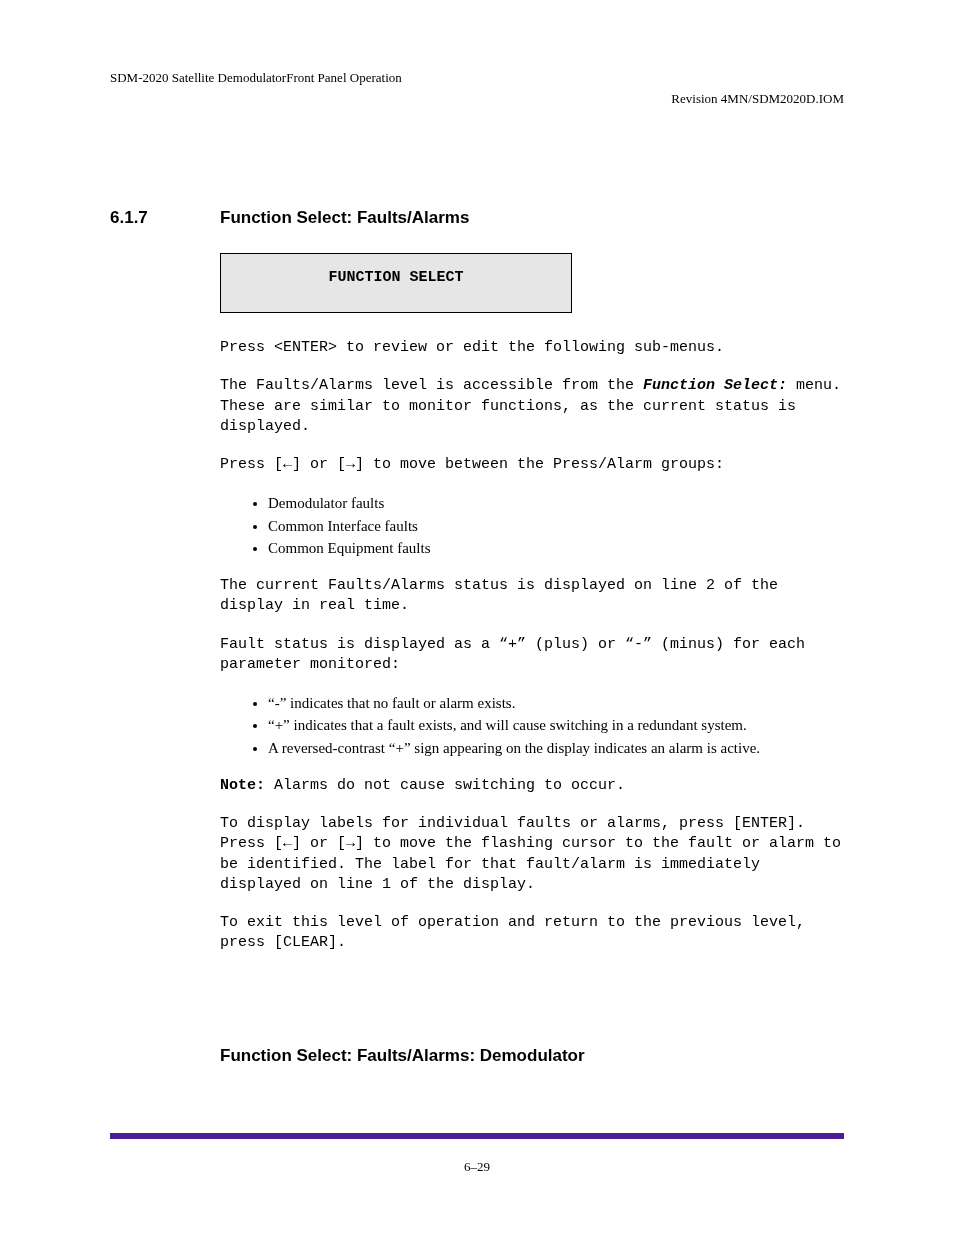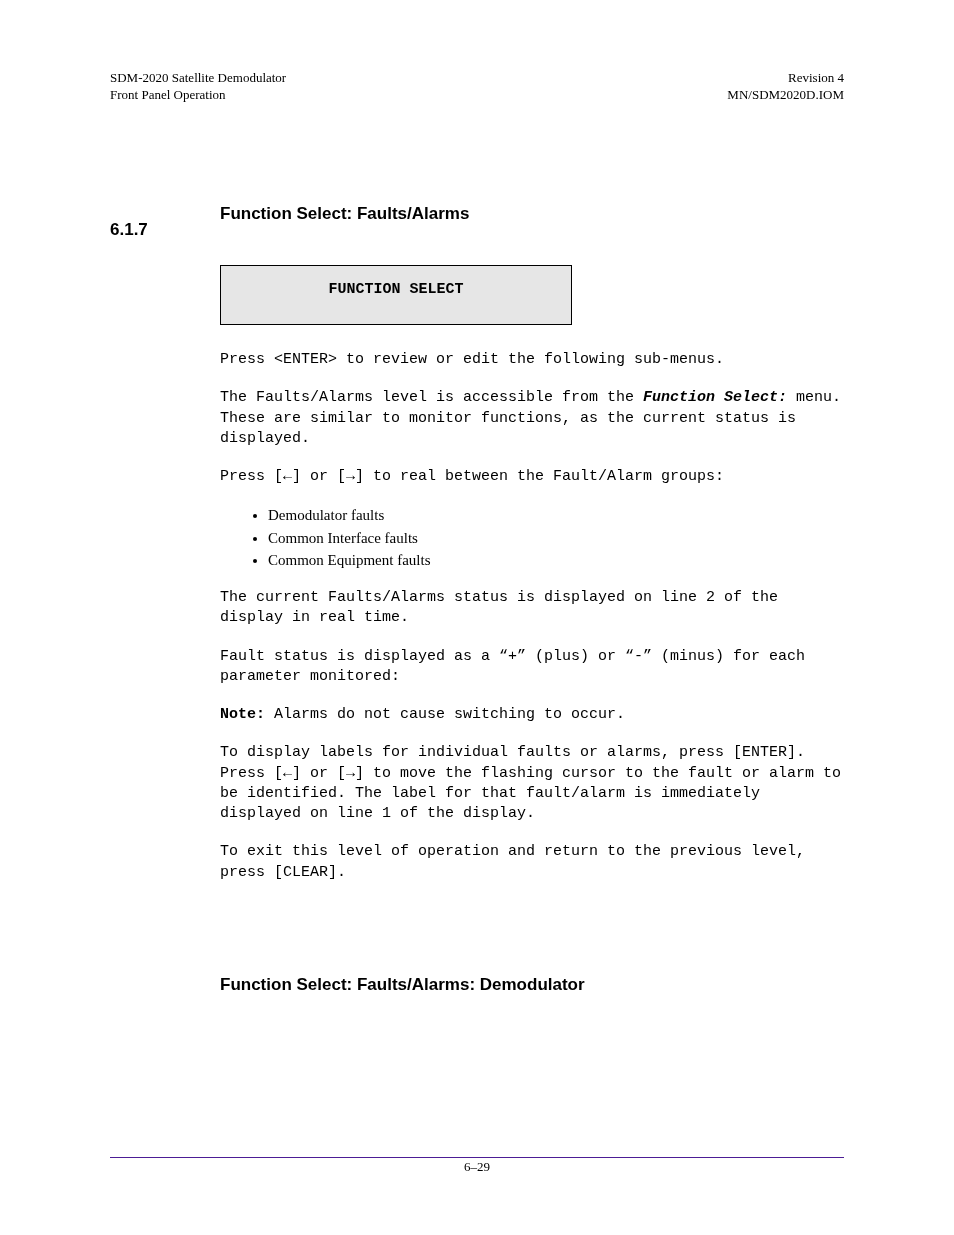--- a/index.html
+++ b/index.html
@@ -16,30 +16,30 @@
     box-sizing: border-box;
     padding: 70px 110px 50px 110px;
     position: relative;
   }
   .hdr {
     display: flex;
     justify-content: space-between;
     font-size: 13px;
     line-height: 1.3;
   }
-  .hdr .col { display: flex; flex-direction: column; }
-  .hdr .right { text-align: right; }
+  .hdr .col { display: flex; flex-direction: row; }
+  .hdr .right { text-align: right; margin-top: 21px; }
   .section-row {
     display: flex;
     margin-top: 100px;
     font-family: Arial, Helvetica, sans-serif;
     font-weight: bold;
     font-size: 17px;
   }
-  .section-number { width: 110px; margin-top: 16px; }
+  .section-number { width: 110px; }
   .section-title  { flex: 1; }
   .body-col {
     margin-left: 110px;
     margin-right: 0;
   }
   .display-box {
     width: 350px;
     border: 1.5px solid #000;
     background: #e6e6e6;
     font-family: "Courier New", Courier, monospace;
@@ -61,24 +61,24 @@
     font-family: Arial, Helvetica, sans-serif;
     font-weight: bold;
     font-size: 17px;
     margin-top: 92px;
   }
   .footer {
     position: absolute;
     left: 110px;
     right: 110px;
     bottom: 60px;
-    border-top: 1px solid #4c1d95;
+    border-top: 6px solid #4c1d95;
     text-align: center;
     font-size: 13px;
-    padding-top: 1px;
+    padding-top: 20px;
   }
 </style>
 </head>
 <body>
 
 <div class="page">
 
   <div class="hdr">
     <div class="col">
       <span>SDM-2020 Satellite Demodulator</span>
@@ -100,32 +100,37 @@
     <div class="display-box">
       <div>FUNCTION SELECT</div>
     </div>
 
     <p class="para">Press &lt;ENTER&gt; to review or edit the following sub-menus.</p>
 
     <p class="para">
       <span>The Faults/Alarms level is accessible from the </span><span class="bi">Function Select:</span><span>  menu. These are similar to monitor functions, as the current status is displayed.</span>
     </p>
 
-    <p class="para">Press [←] or [→] to real between the Fault/Alarm groups:</p>
+    <p class="para">Press [←] or [→] to move between the Press/Alarm groups:</p>
 
     <ul class="bullet">
       <li>Demodulator faults</li>
       <li>Common Interface faults</li>
       <li>Common Equipment faults</li>
     </ul>
 
     <p class="para">The current Faults/Alarms status is displayed on line 2 of the display in real time.</p>
 
     <p class="para">Fault status is displayed as a “+” (plus) or “-” (minus) for each parameter monitored:</p>
 
+    <ul class="bullet">
+      <li>“-” indicates that no fault or alarm exists.</li>
+      <li>“+” indicates that a fault exists, and will cause switching in a redundant system.</li>
+      <li>A reversed-contrast “+” sign appearing on the display indicates an alarm is active.</li>
+    </ul>
 
     <p class="para">
       <b>Note:</b><span> Alarms do not cause switching to occur.</span>
     </p>
 
     <p class="para">To display labels for individual faults or alarms, press [ENTER]. Press [←] or [→] to move the flashing cursor to the fault or alarm to be identified. The label for that fault/alarm is immediately displayed on line 1 of the display.</p>
 
     <p class="para">To exit this level of operation and return to the previous level, press [CLEAR].</p>
 
     <div class="sub-heading">Function Select: Faults/Alarms: Demodulator</div>

